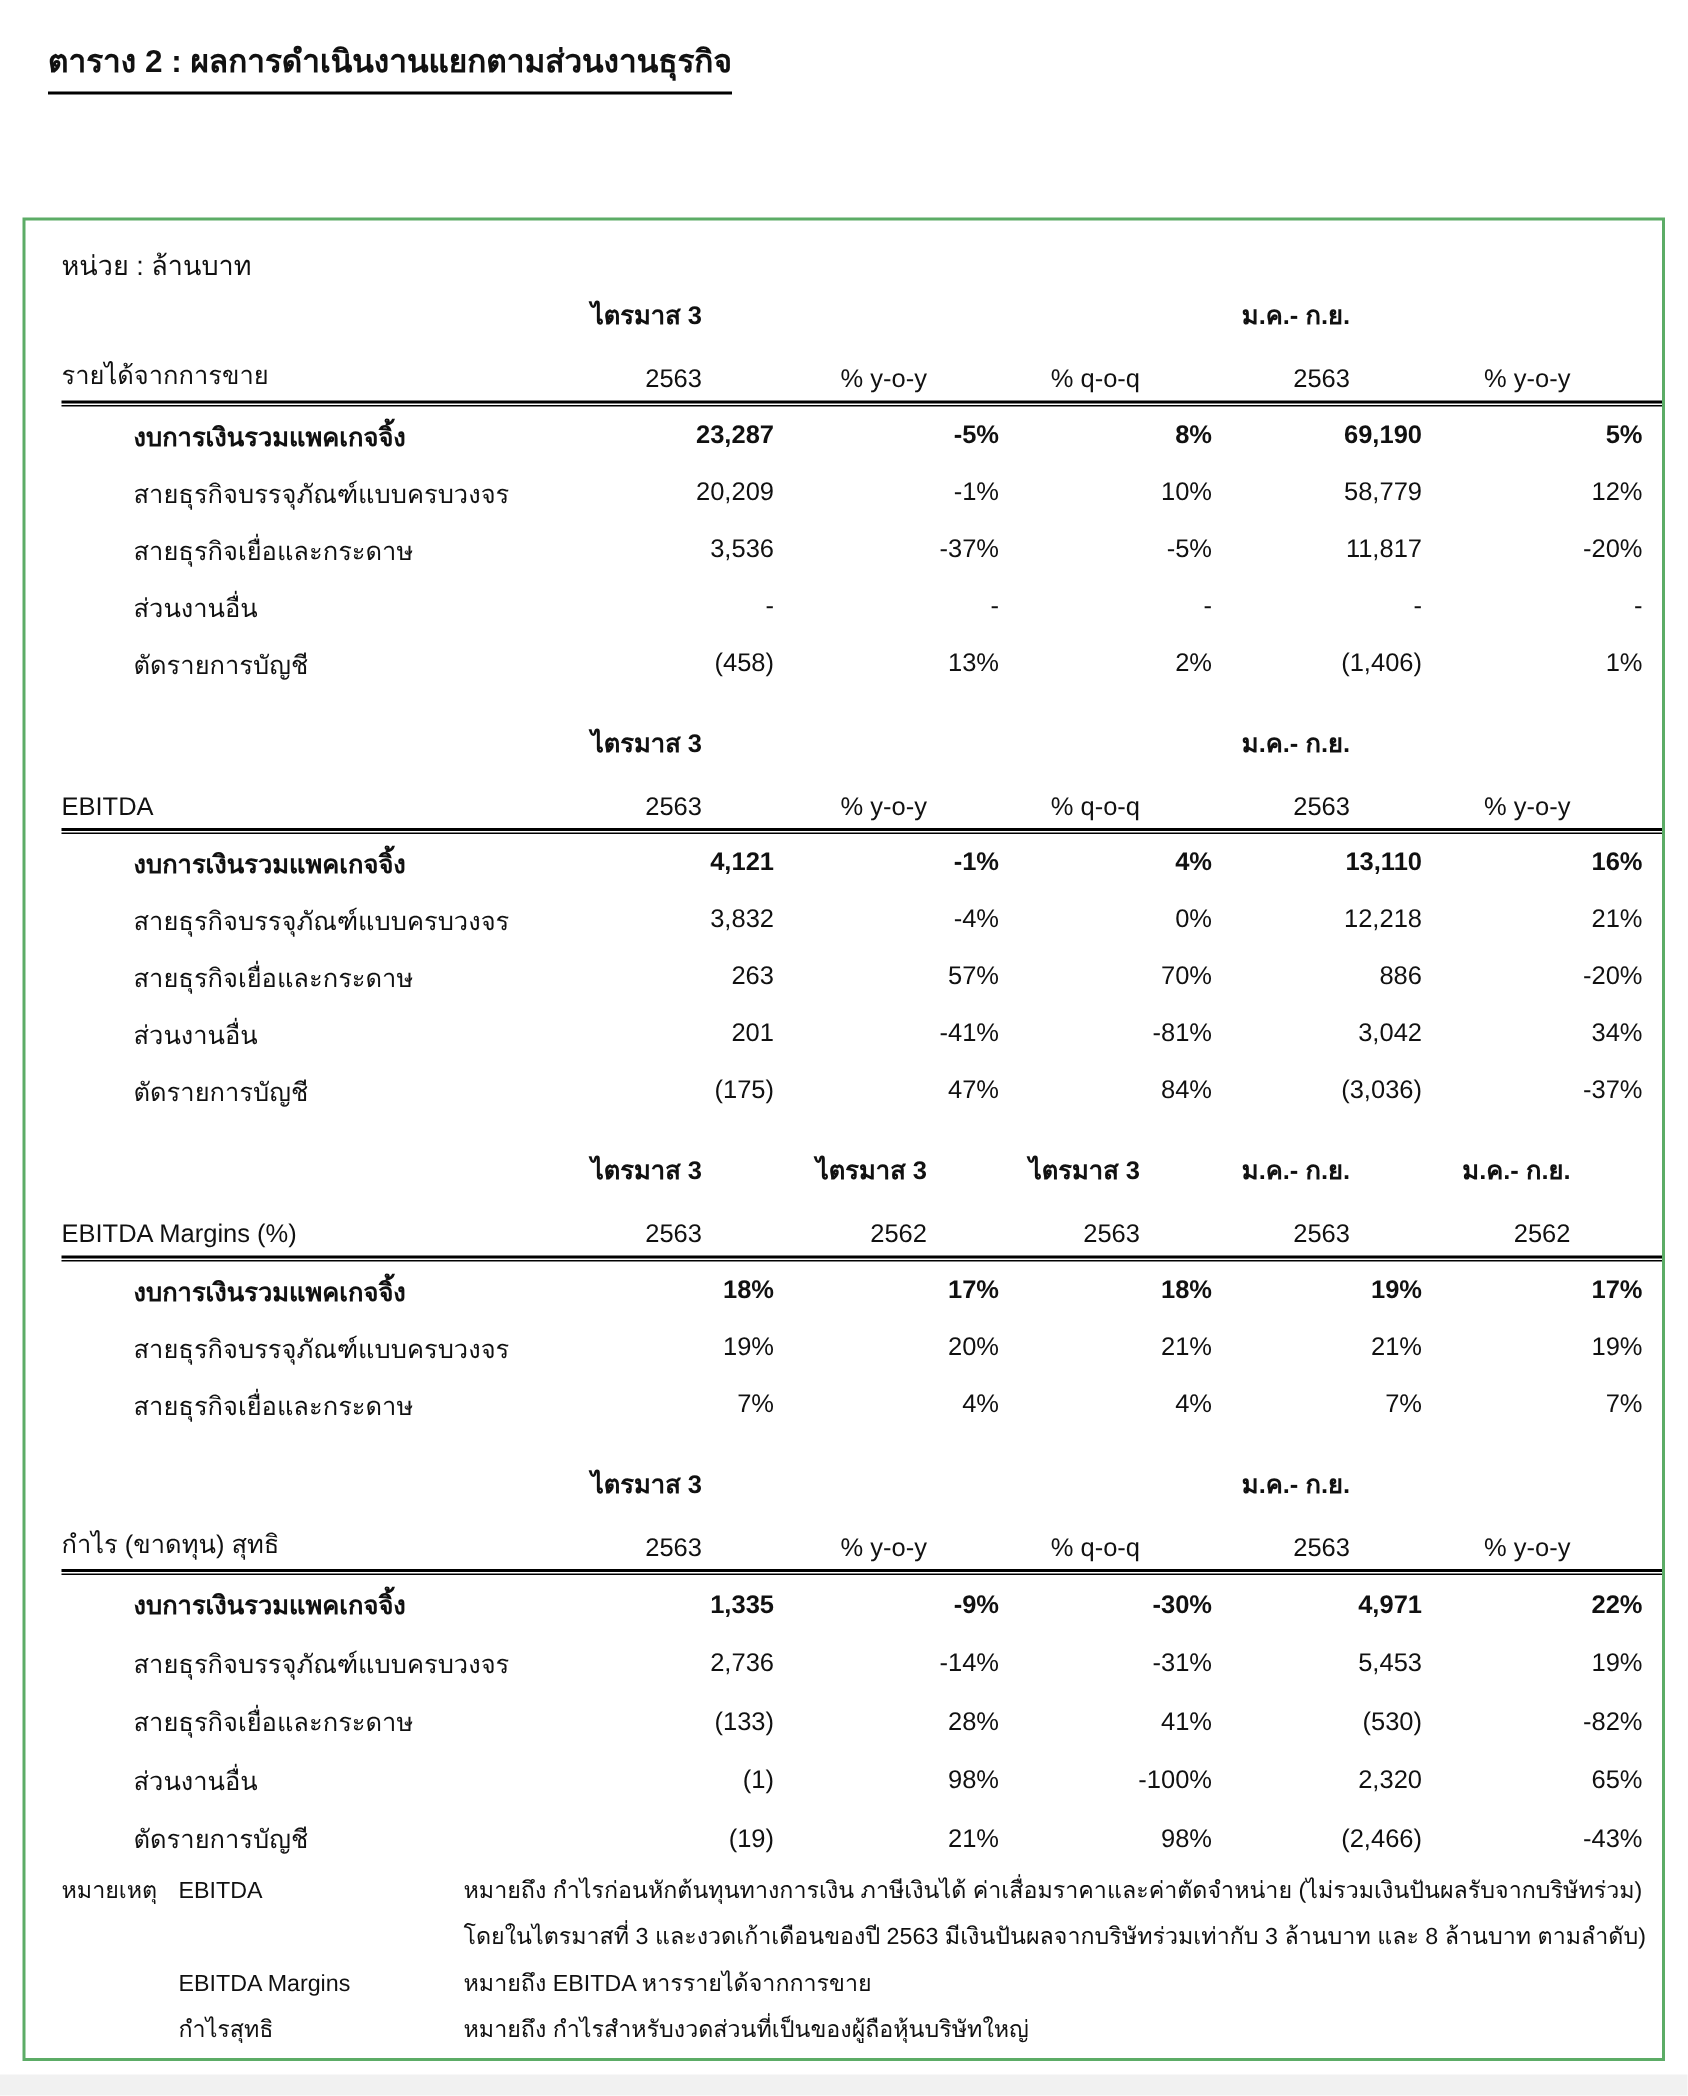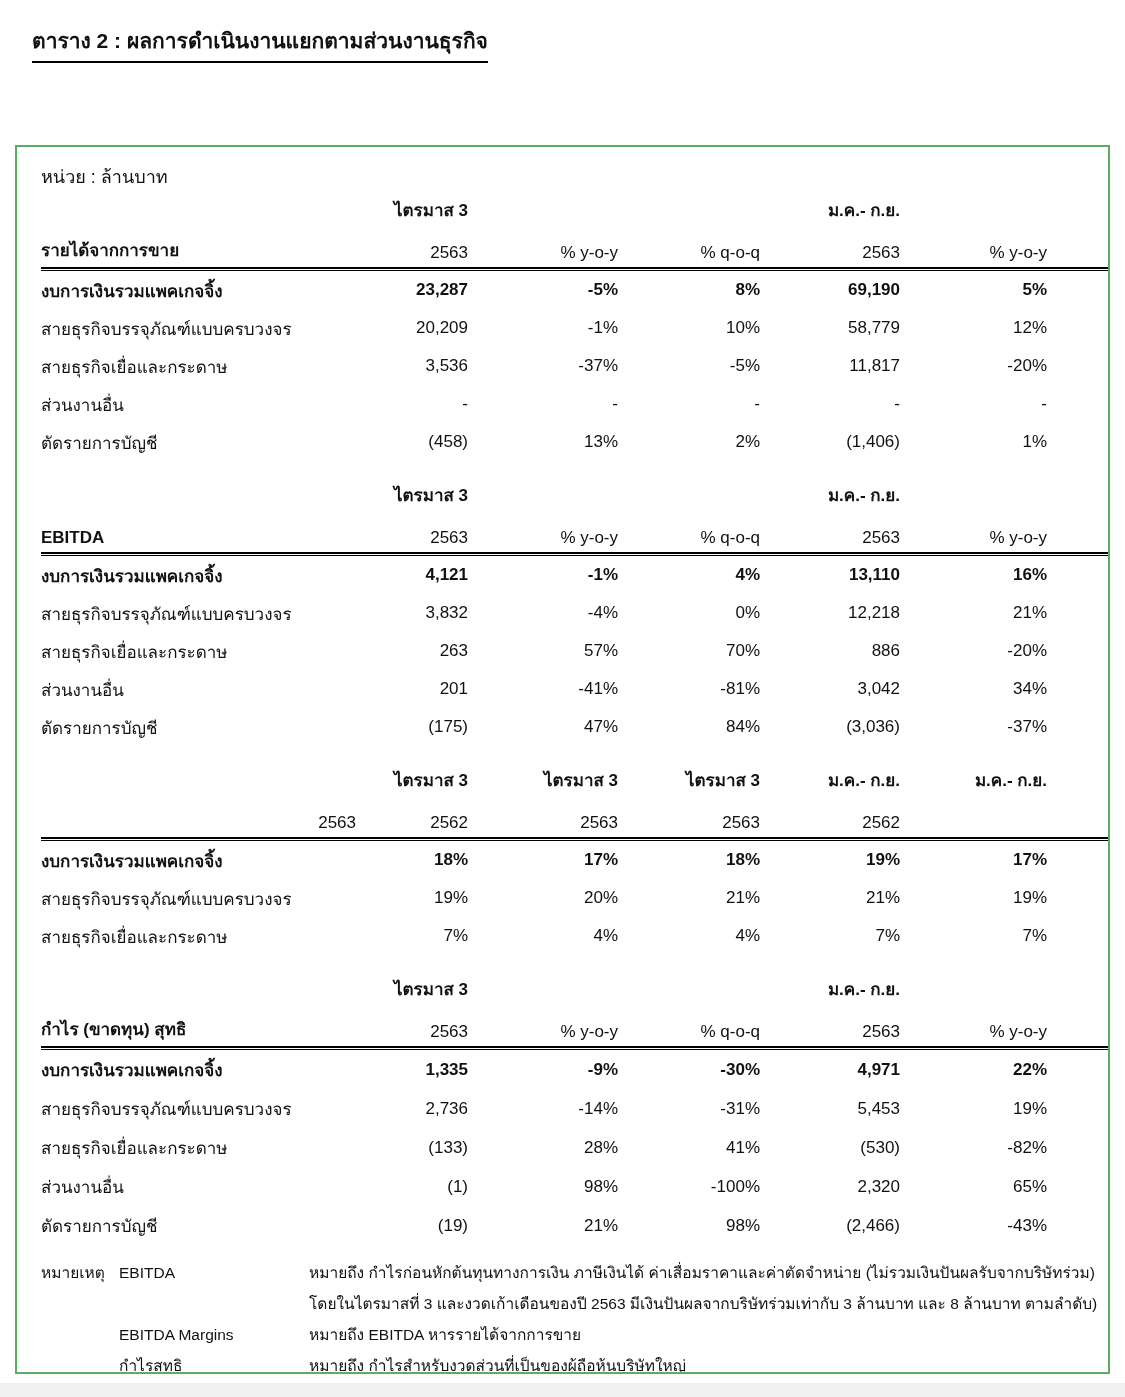--- a/index.html
+++ b/index.html
@@ -23,31 +23,31 @@
   .sections{padding-left:24px;}
   .row{
     display:grid;
     grid-template-columns:315px 112px 150px 142px 140px 147px;
     font-size:17px;
   }
   .cell{white-space:nowrap;}
   .cell.num{text-align:right;}
   .period-row{height:38px;align-items:end;padding-bottom:4px;font-weight:bold;}
   .measure-row{height:36px;align-items:end;padding-bottom:8px;position:relative;}
-  .measure-row .measure-label{font-weight:bold;}
+  .measure-row .measure-label{font-weight:normal;}
   .measure-row::after{
     content:"";position:absolute;left:0;right:0;bottom:0;height:4px;
     border-top:2.5px solid #000;border-bottom:1px solid #000;box-sizing:border-box;
   }
-  .data-row{height:38px;align-items:center;}
+  .data-row{height:38px;align-items:center;margin-left:48px;}
   .data-row.bold{font-weight:bold;}
   .sec-1 .period-row,.sec-2 .period-row,.sec-3 .period-row{margin-top:9px;}
   .sec-3 .data-row{height:39px;}
   .footnotes{
-    margin-top:12px;padding-left:24px;font-size:15.5px;
+    padding-left:24px;font-size:15.5px;
     display:grid;grid-template-columns:78px 190px auto;row-gap:0;
   }
   .fn-cell{line-height:31px;white-space:nowrap;}
   .fn-def{overflow:hidden;}
   .bottom-strip{
     position:absolute;left:0;right:0;top:1383px;height:14px;background:#f1f1f1;
   }
 </style>
 </head>
 <body>
@@ -176,20 +176,21 @@
       <div class="section sec-2">
         <div class="row period-row">
           <div class="cell label"></div>
           <div class="cell num">ไตรมาส 3</div>
           <div class="cell num">ไตรมาส 3</div>
           <div class="cell num">ไตรมาส 3</div>
           <div class="cell num">ม.ค.- ก.ย.</div>
           <div class="cell num">ม.ค.- ก.ย.</div>
         </div>
         <div class="row measure-row">
+          <div class="cell label measure-label">EBITDA Margins (%)</div>
           <div class="cell num">2563</div>
           <div class="cell num">2562</div>
           <div class="cell num">2563</div>
           <div class="cell num">2563</div>
           <div class="cell num">2562</div>
         </div>
         <div class="row data-row bold">
           <div class="cell label">งบการเงินรวมแพคเกจจิ้ง</div>
           <div class="cell num">18%</div>
           <div class="cell num">17%</div>

